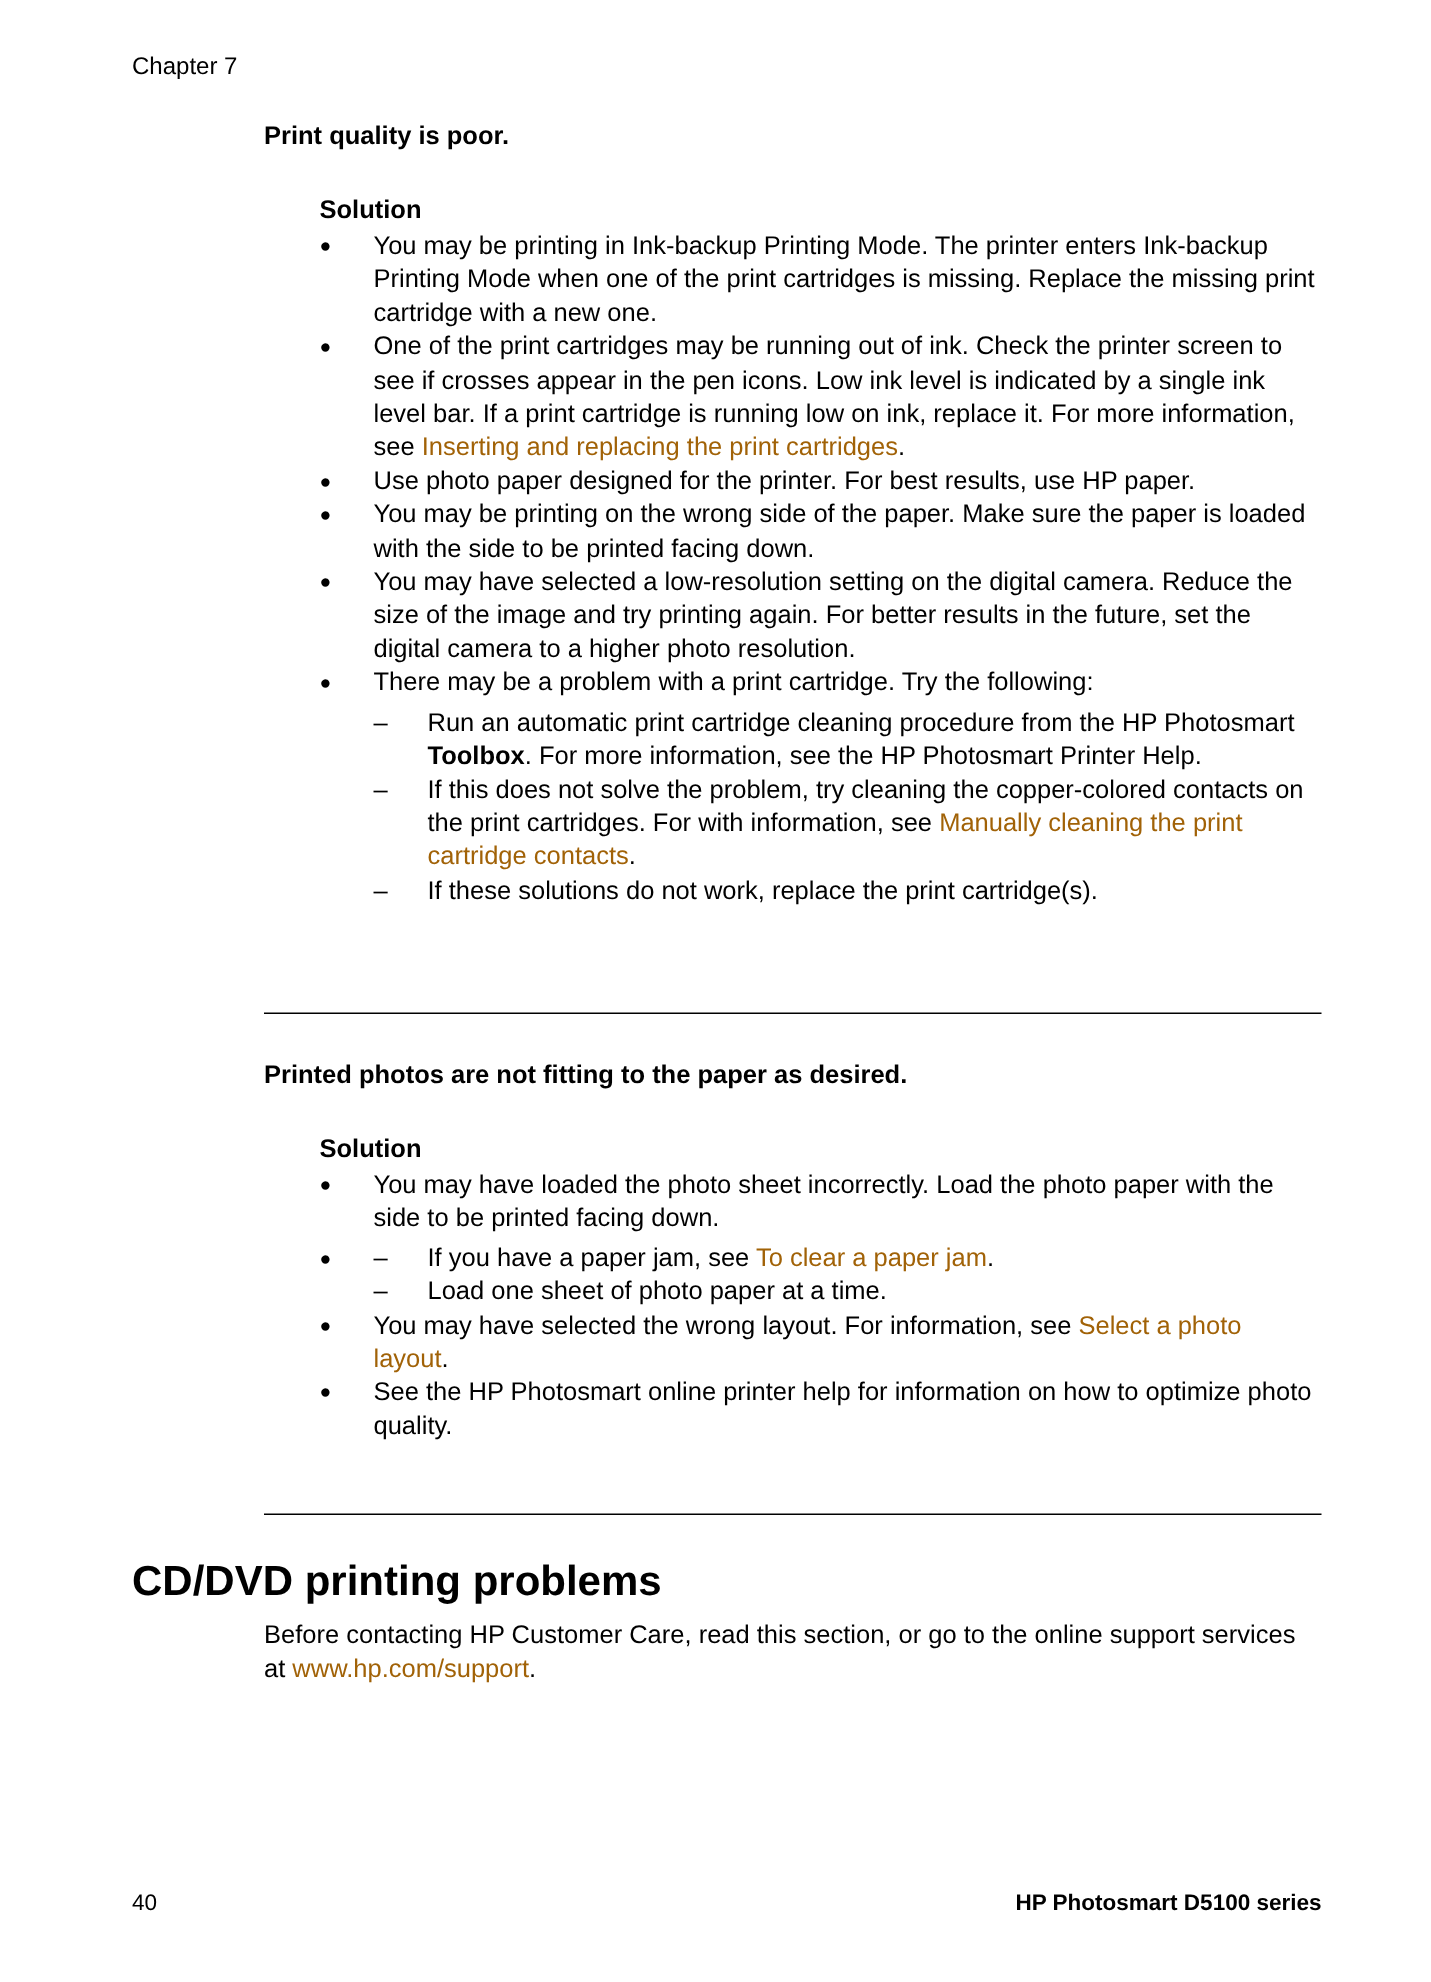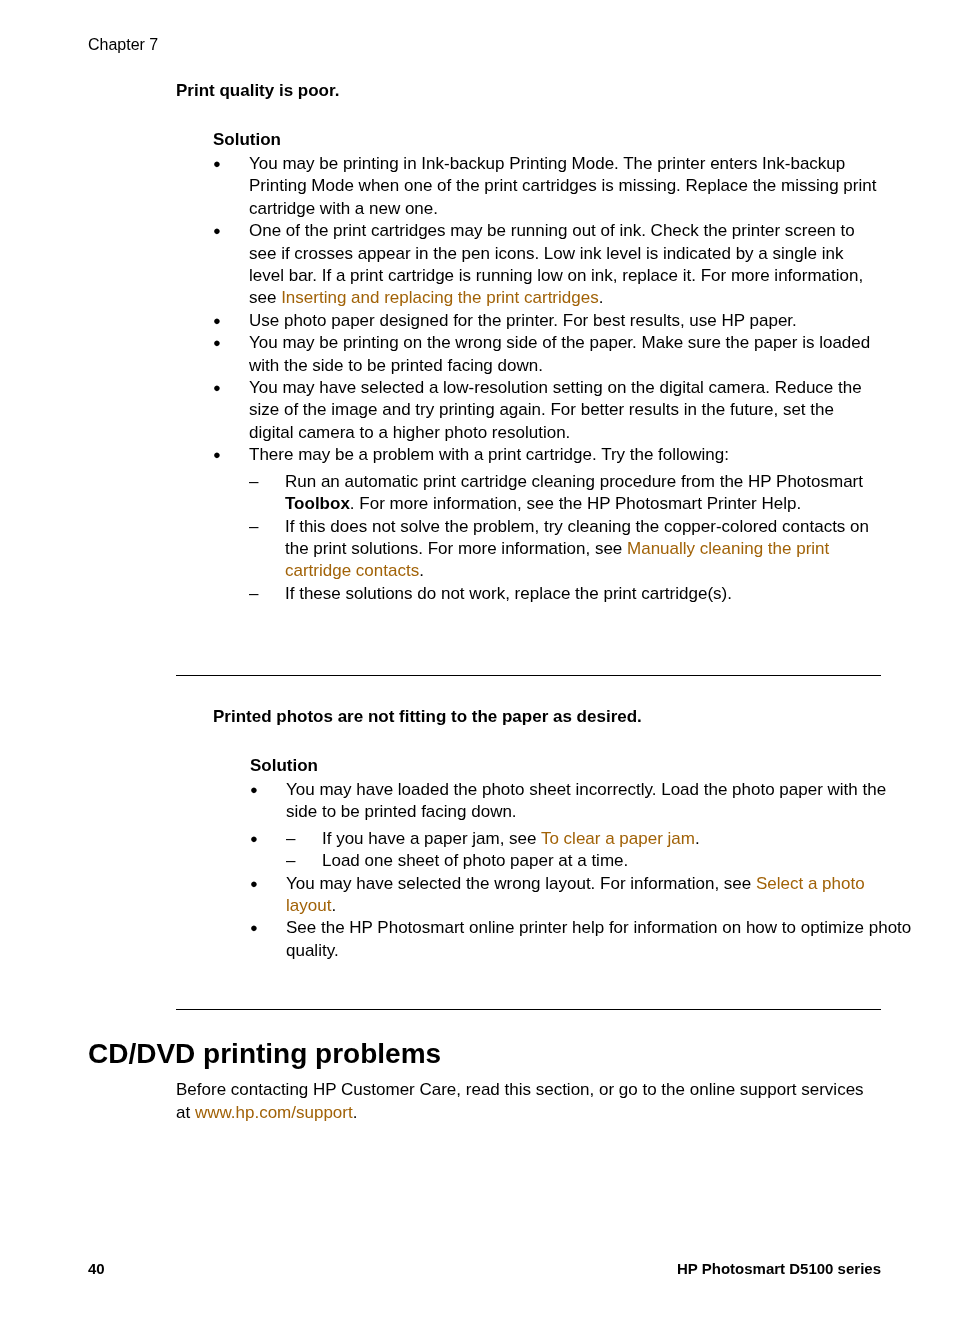--- a/index.html
+++ b/index.html
@@ -13,50 +13,50 @@
   ul.bul { list-style:none; margin:0; padding:0; }
   ul.bul > li { position:relative; padding-left:73px; font-size:17px; line-height:22.4px; }
   ul.bul > li::before { content:"\25CF"; position:absolute; left:37px; top:0; font-size:13px; }
   ul.dash { list-style:none; margin:4px 0 0 0; padding:0; }
   ul.dash > li { position:relative; padding-left:36px; font-size:17px; line-height:22.4px; }
   ul.dash > li::before { content:"\2013"; position:absolute; left:0; top:0; }
   a.link { color:#a16207; text-decoration:none; }
   hr.rule { position:absolute; left:176px; width:705px; border:0; border-top:1.5px solid #000; margin:0; }
   .h1 { left:88px; top:1038px; font-size:28px; font-weight:bold; }
   .intro { left:176px; top:1078px; width:705px; font-size:17px; line-height:23px; }
-  .footer-left { left:88px; top:1260px; font-size:15px; font-weight:bold; }
+  .footer-left { left:88px; top:1260px; font-size:15px; font-weight:normal; }
   .footer-right { right:73px; top:1260px; font-size:15px; font-weight:bold; }
 </style>
 </head>
 <body>
 
 <div class="abs running-head">Chapter 7</div>
 
 <div class="section" style="top:80px;">
   <div class="problem">Print quality is poor.</div>
   <div class="solution" style="margin-top:27px;">Solution</div>
   <ul class="bul" style="margin-top:2px;">
     <li><span>You may be printing in Ink-backup Printing Mode. The printer enters Ink-backup Printing Mode when one of the print cartridges is missing. Replace the missing print cartridge with a new one.</span></li>
     <li><span>One of the print cartridges may be running out of ink. Check the printer screen to see if crosses appear in the pen icons. Low ink level is indicated by a single ink level bar. If a print cartridge is running low on ink, replace it. For more information, see </span><a class="link">Inserting and replacing the print cartridges</a><span>.</span></li>
     <li><span>Use photo paper designed for the printer. For best results, use HP paper.</span></li>
     <li><span>You may be printing on the wrong side of the paper. Make sure the paper is loaded with the side to be printed facing down.</span></li>
     <li><span>You may have selected a low-resolution setting on the digital camera. Reduce the size of the image and try printing again. For better results in the future, set the digital camera to a higher photo resolution.</span></li>
     <li><span>There may be a problem with a print cartridge. Try the following:</span>
       <ul class="dash">
         <li><span>Run an automatic print cartridge cleaning procedure from the HP Photosmart </span><b>Toolbox</b><span>. For more information, see the HP Photosmart Printer Help.</span></li>
-        <li><span>If this does not solve the problem, try cleaning the copper-colored contacts on the print solutions. For more information, see </span><a class="link">Manually cleaning the print cartridge contacts</a><span>.</span></li>
+        <li><span>If this does not solve the problem, try cleaning the copper-colored contacts on the print cartridges. For with information, see </span><a class="link">Manually cleaning the print cartridge contacts</a><span>.</span></li>
         <li><span>If these solutions do not work, replace the print cartridge(s).</span></li>
       </ul>
     </li>
   </ul>
 </div>
 
 <hr class="rule" style="top:675px;">
 
-<div class="section" style="top:706px;margin-left:37px;">
+<div class="section" style="top:706px;">
   <div class="problem">Printed photos are not fitting to the paper as desired.</div>
   <div class="solution" style="margin-top:27px;">Solution</div>
   <ul class="bul" style="margin-top:2px;">
     <li><span>You may have loaded the photo sheet incorrectly. Load the photo paper with the side to be printed facing down.</span></li>
     <li>
       <ul class="dash">
         <li><span>If you have a paper jam, see </span><a class="link">To clear a paper jam</a><span>.</span></li>
         <li><span>Load one sheet of photo paper at a time.</span></li>
       </ul>
     </li>

